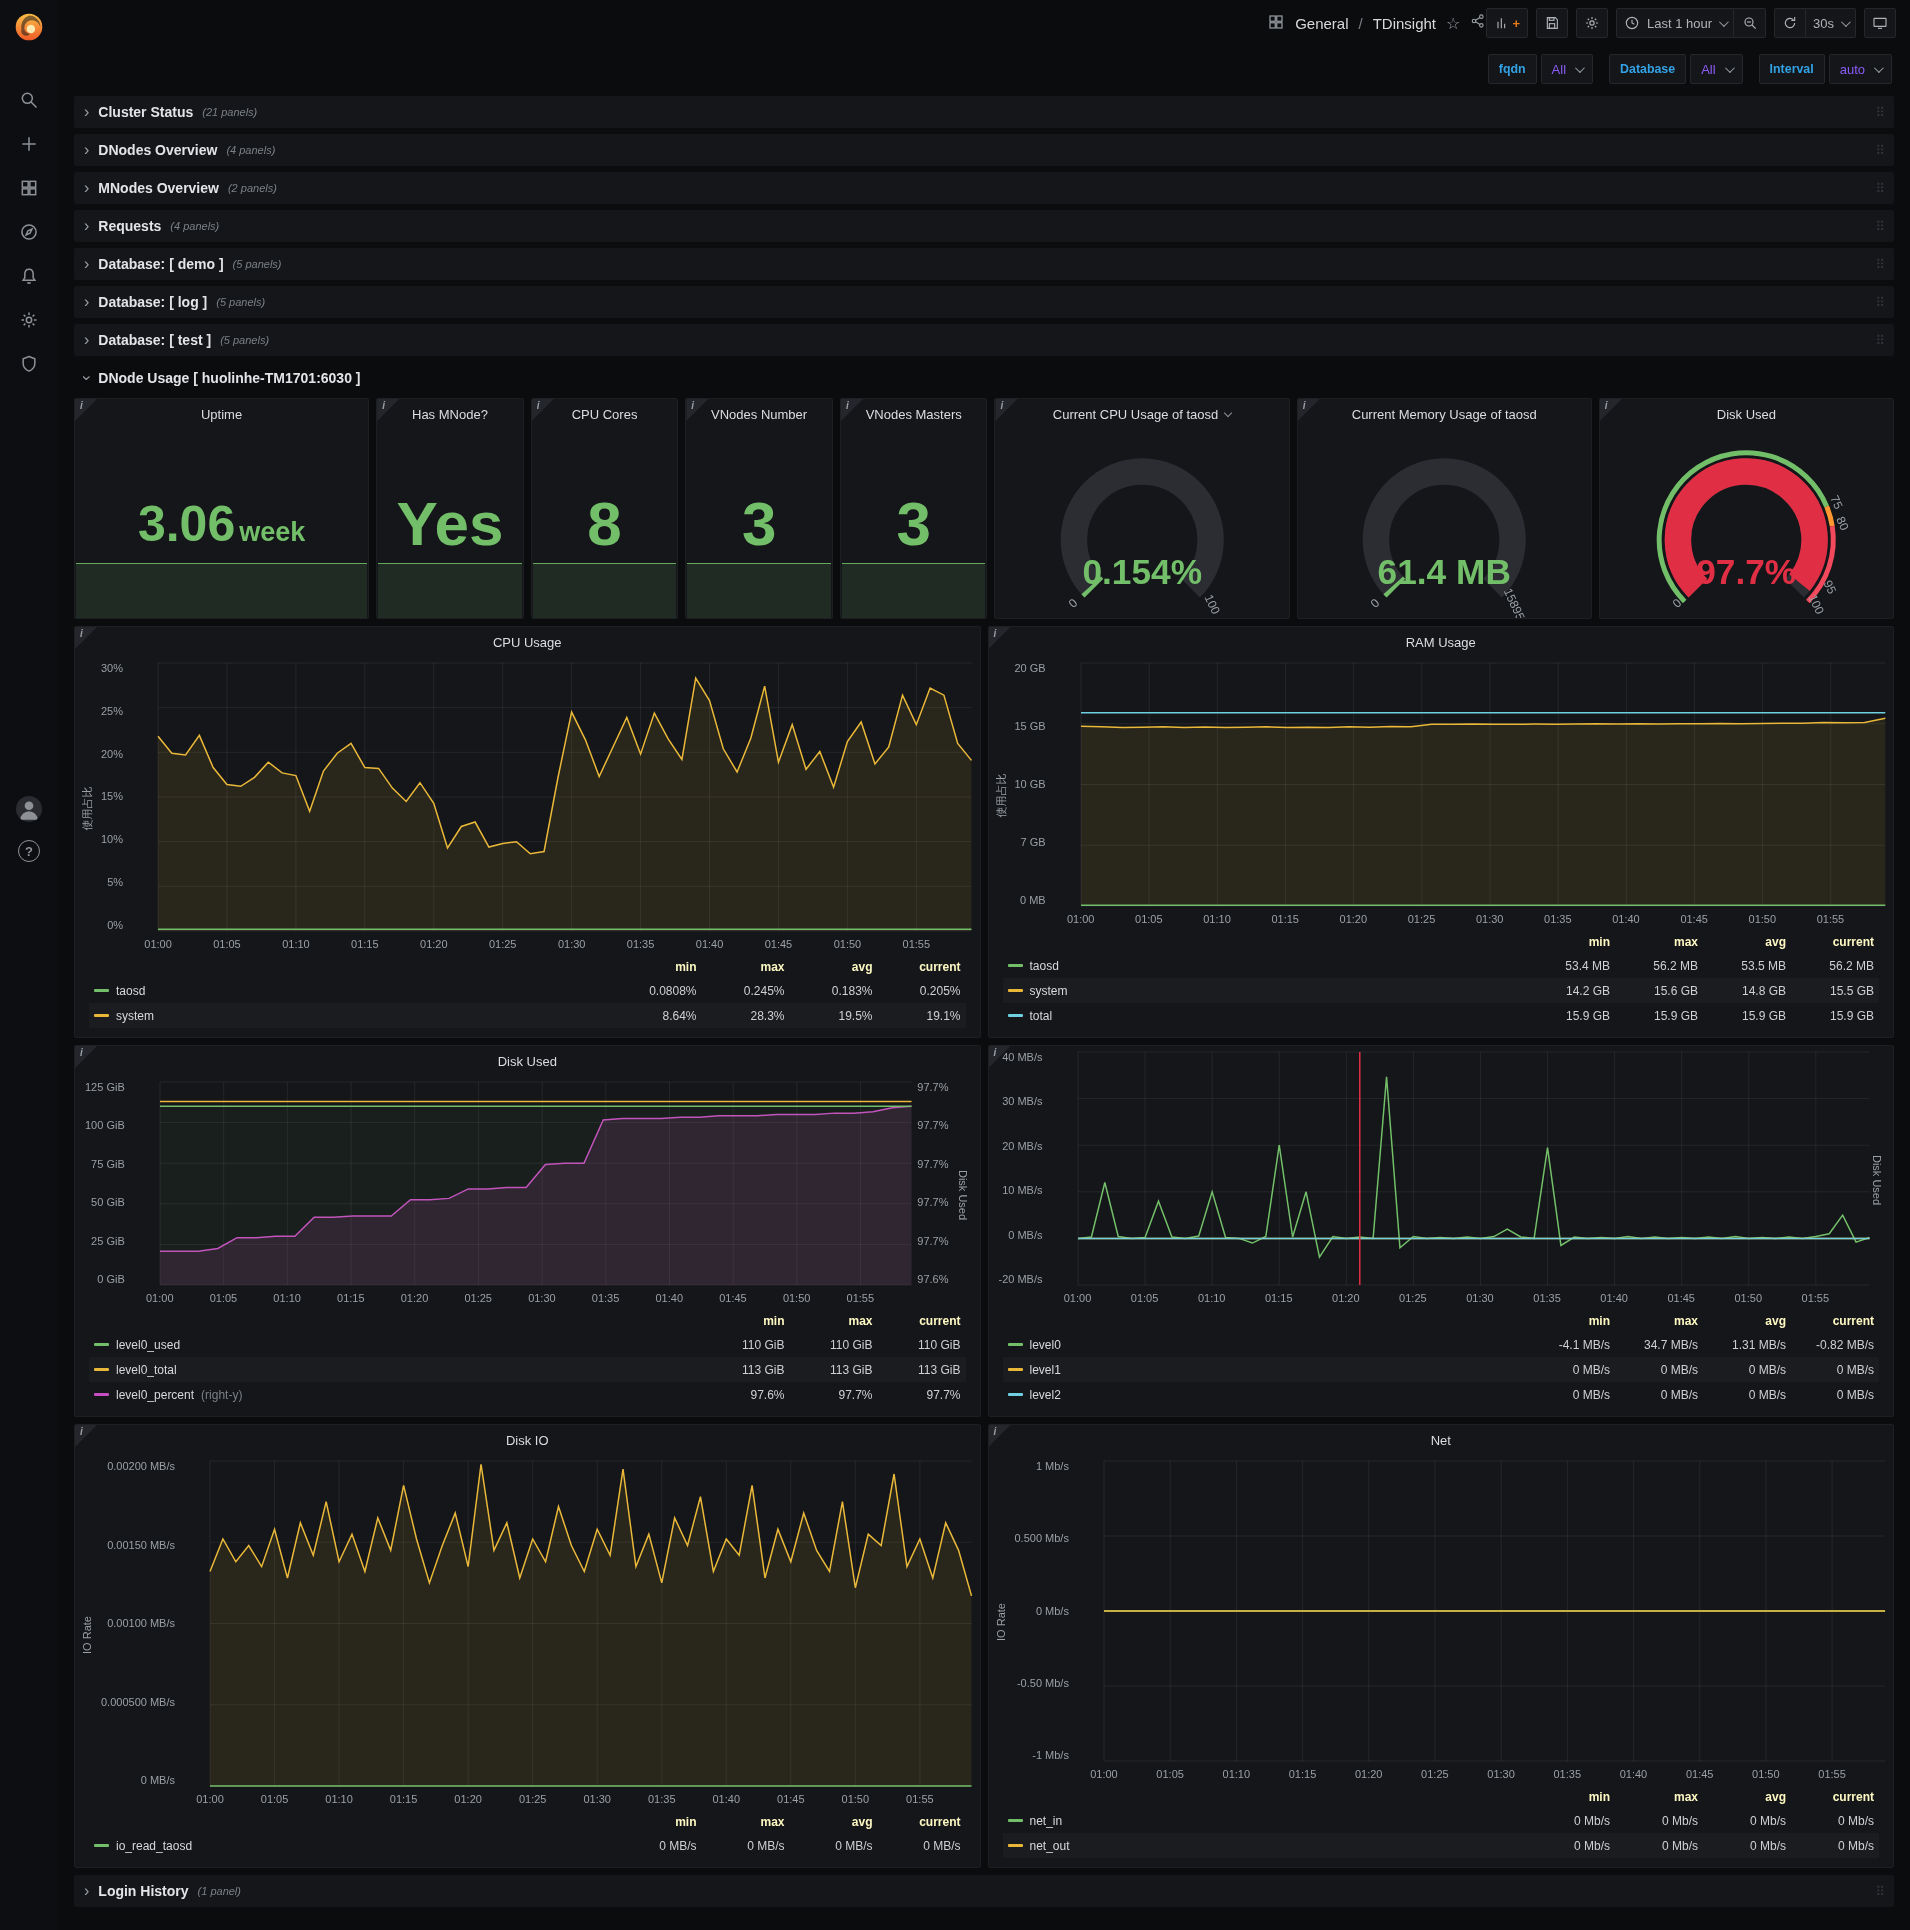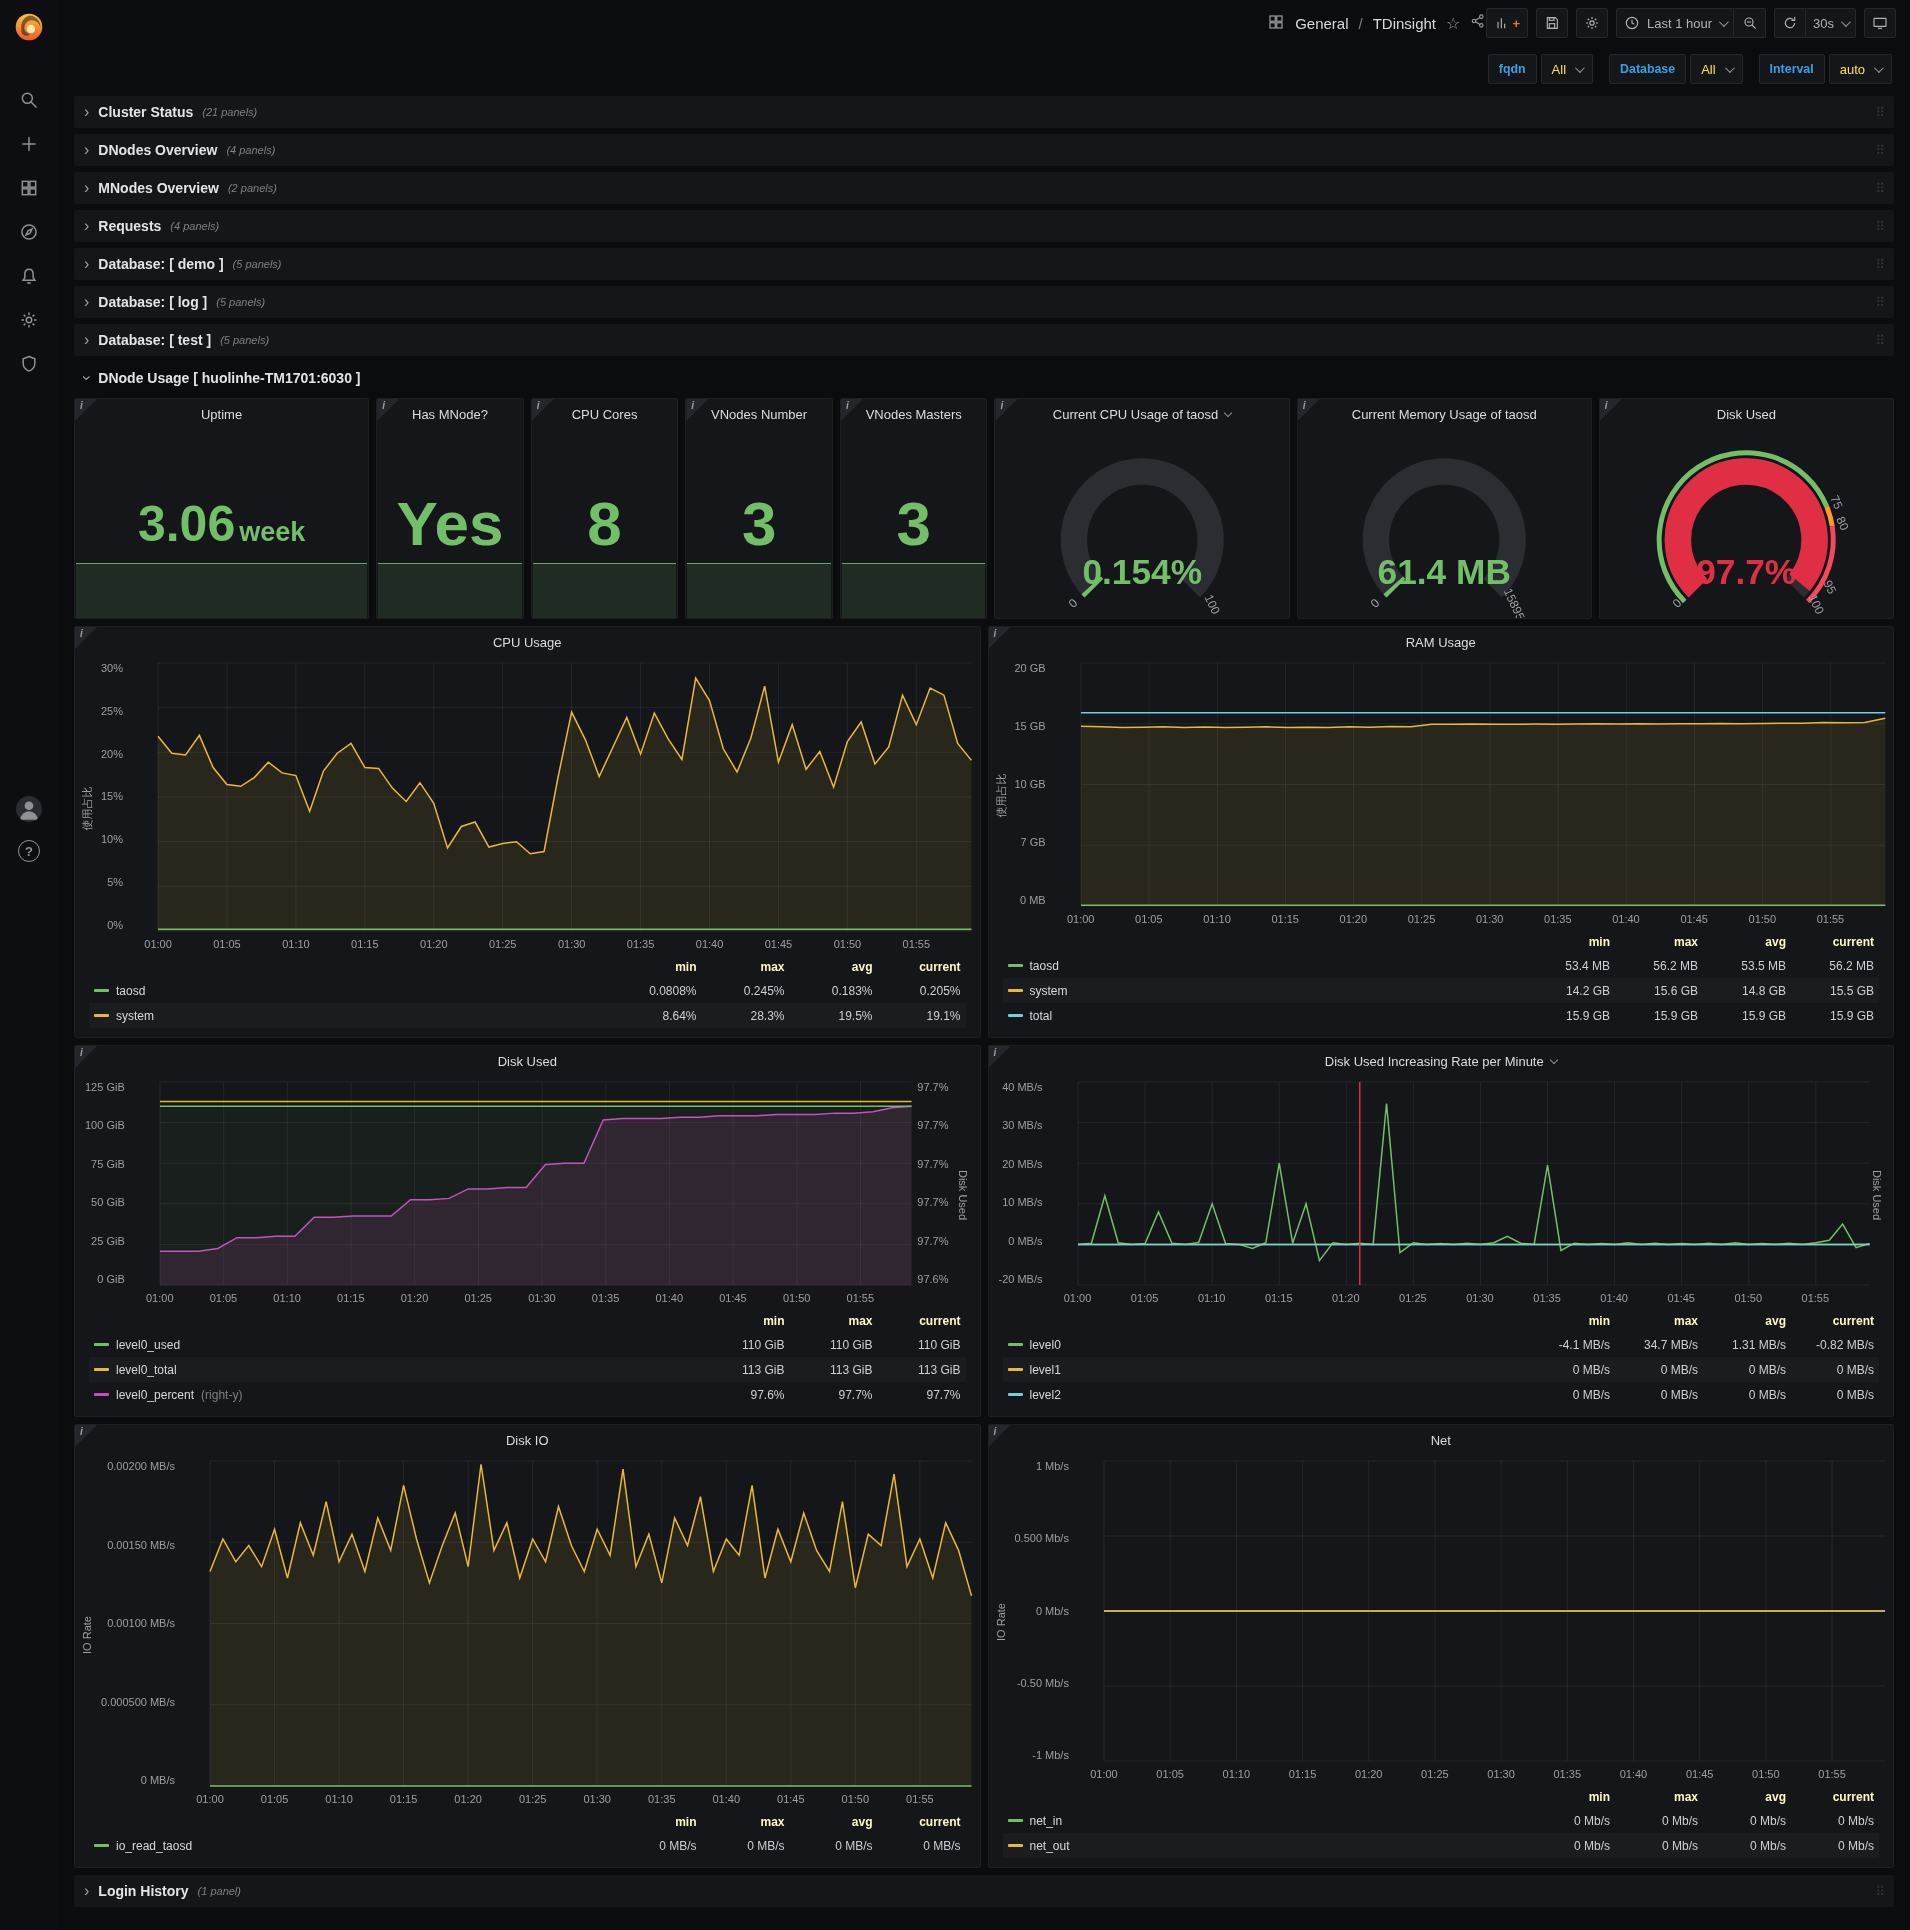--- a/index.html
+++ b/index.html
@@ -34,21 +34,21 @@
   .tgroup { display:flex; }
   .tgroup .tbtn:first-child { border-top-right-radius:0; border-bottom-right-radius:0; }
   .tgroup .tbtn:last-child { border-left:none; border-top-left-radius:0; border-bottom-left-radius:0; }
   .chev { width:7px; height:7px; border-right:1.6px solid #9aa0a6; border-bottom:1.6px solid #9aa0a6; transform:rotate(45deg) translateY(-2px); display:inline-block; }
   .plus-accent { color:#eb7b18; font-weight:bold; }
 
   
   .subbar { display:flex; gap:16px; padding:8px 18px 10px; }
   .var { display:flex; gap:4px; align-items:center; }
   .var .vlabel { height:30px; display:flex; align-items:center; padding:0 10px; background:#141619; border:1px solid #26272b; border-radius:2px; color:#33a2e5; font-weight:bold; font-size:12.4px; }
-  .var .vvalue { height:30px; display:flex; align-items:center; gap:9px; padding:0 10px; background:#141619; border:1px solid #26272b; border-radius:2px; color:#fde047; font-size:13px; cursor:pointer; }
+  .var .vvalue { height:30px; display:flex; align-items:center; gap:9px; padding:0 10px; background:#141619; border:1px solid #26272b; border-radius:2px; color:#8b5cf6; font-size:13px; cursor:pointer; }
 
   
   .dash { flex:1; padding:2px 16px 0; display:flex; flex-direction:column; }
   .rowc { height:32px; flex:none; background:#141619; border-radius:2px; display:flex; align-items:center; gap:9px; padding:0 10px; margin-bottom:6px; cursor:pointer; }
   .rowc .rchev { color:#9aa0a6; font-size:16px; line-height:1; }
   .rowc .rtitle { font-weight:bold; font-size:14px; color:#e3e4e8; }
   .rowc .rcount { font-style:italic; font-size:11px; color:#7b8087; }
   .rowc .rhandle { margin-left:auto; color:#33363c; font-size:13px; letter-spacing:-1px; }
   .rowo { height:32px; flex:none; display:flex; align-items:center; gap:9px; padding:0 10px; margin-bottom:4px; cursor:pointer; }
   .rowo .rchev { color:#9aa0a6; font-size:16px; display:inline-block; transform:rotate(90deg); }
@@ -706,24 +706,20 @@
                   <span class="lsuffix"> (right-y)</span>
                 </span>
                 <span class="lval">97.6%</span>
                 <span class="lval">97.7%</span>
                 <span class="lval">97.7%</span>
               </div>
             </div>
         </div>
         <div class="panel">
           <div class="corner">i</div>
-          <div class="ptitle">
-              <span>Disk Used Increasing Rate per Minute</span>
-              <span class="mchev"></span>
-            </div>
           <div class="cbody">
             <div class="yticks">
                 <div>40 MB/s</div>
                 <div>30 MB/s</div>
                 <div>20 MB/s</div>
                 <div>10 MB/s</div>
                 <div>0 MB/s</div>
                 <div>-20 MB/s</div>
               </div>
             <div class="plotcol">

